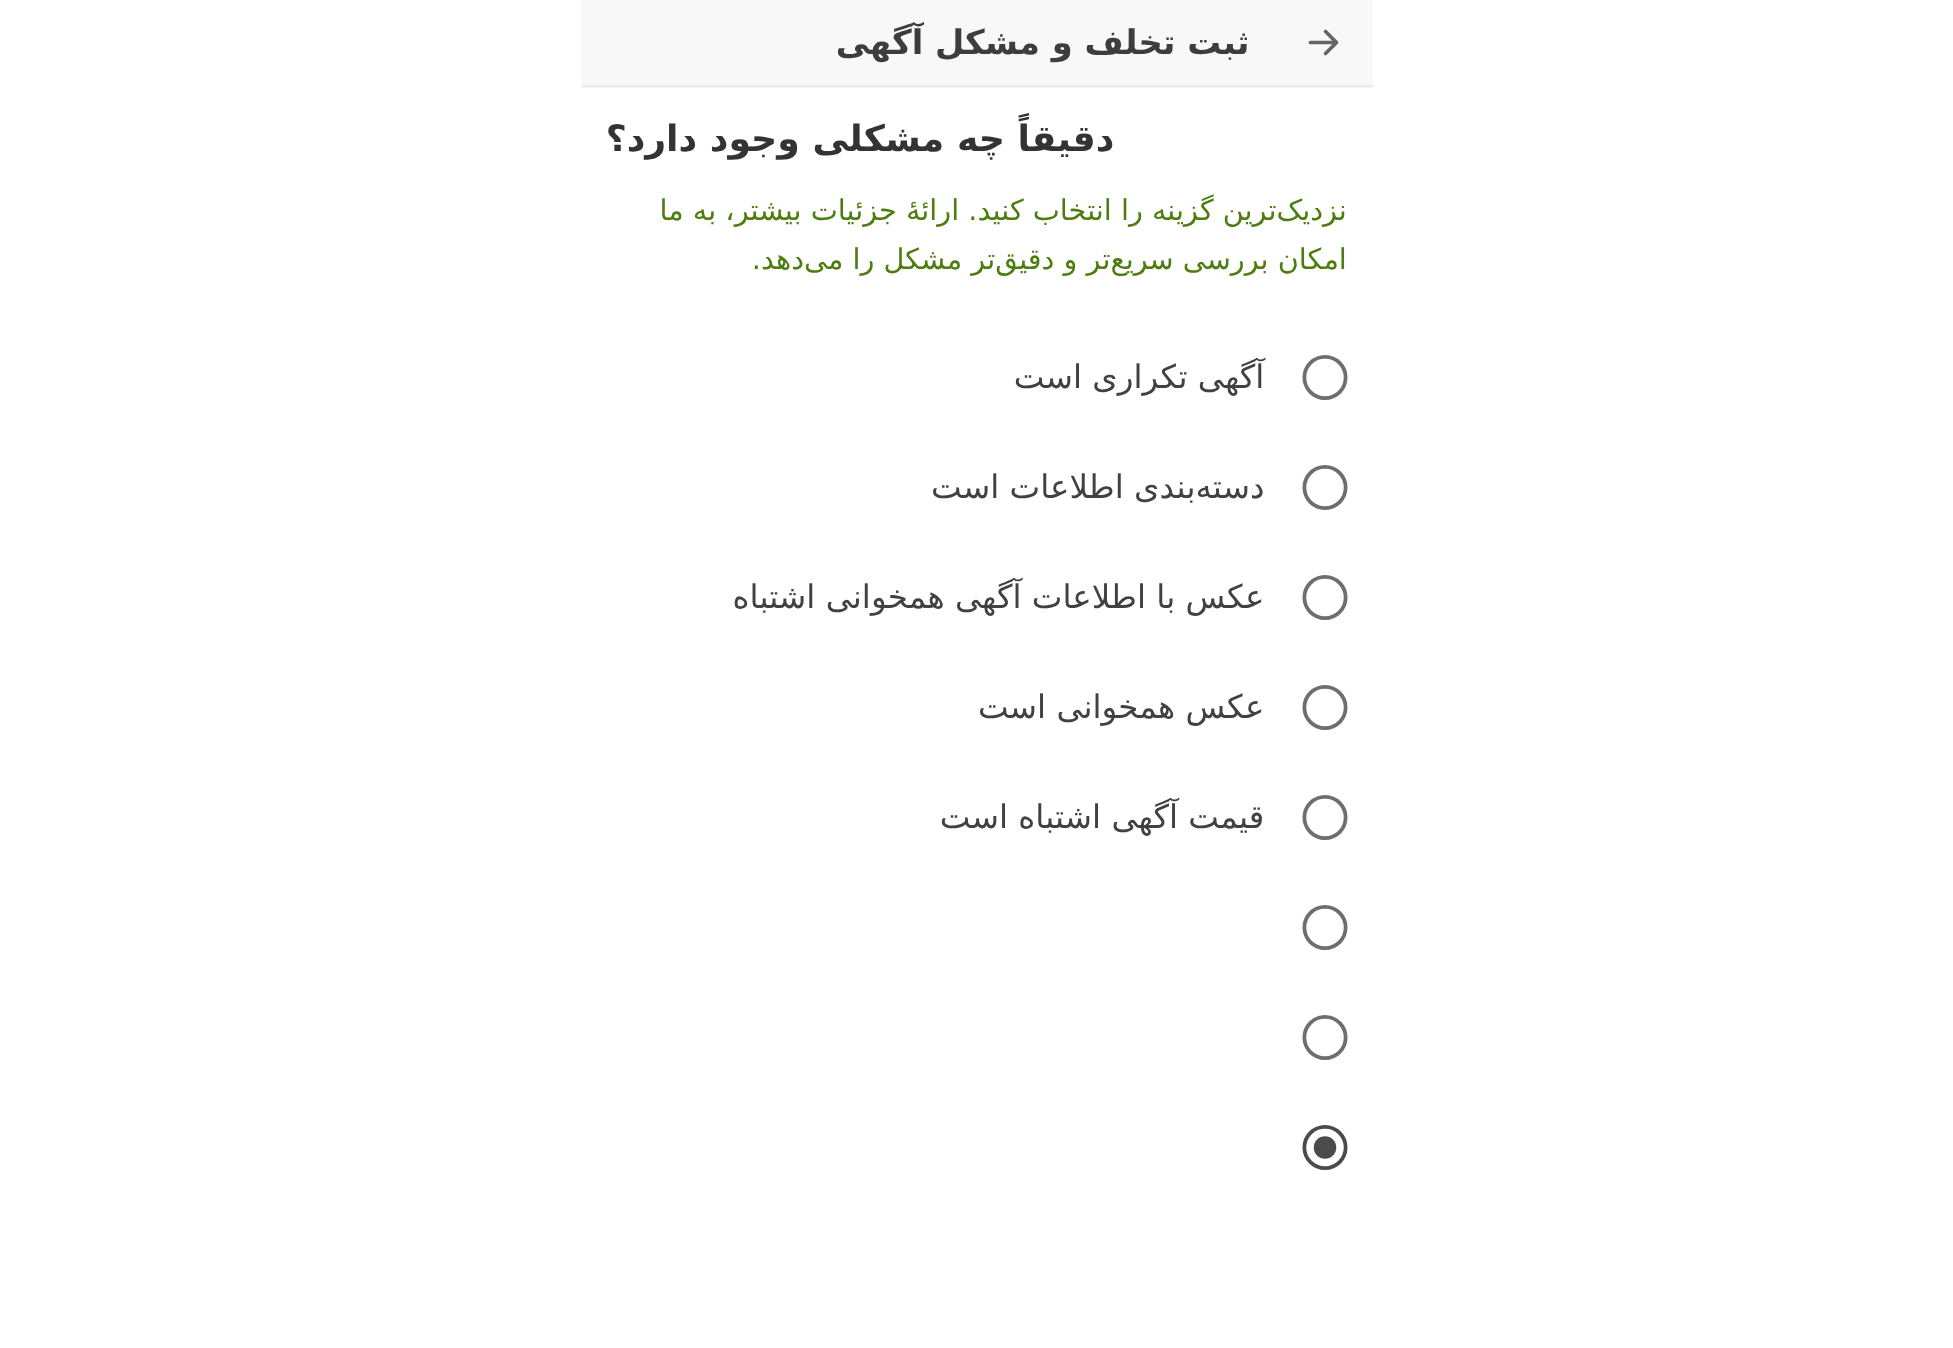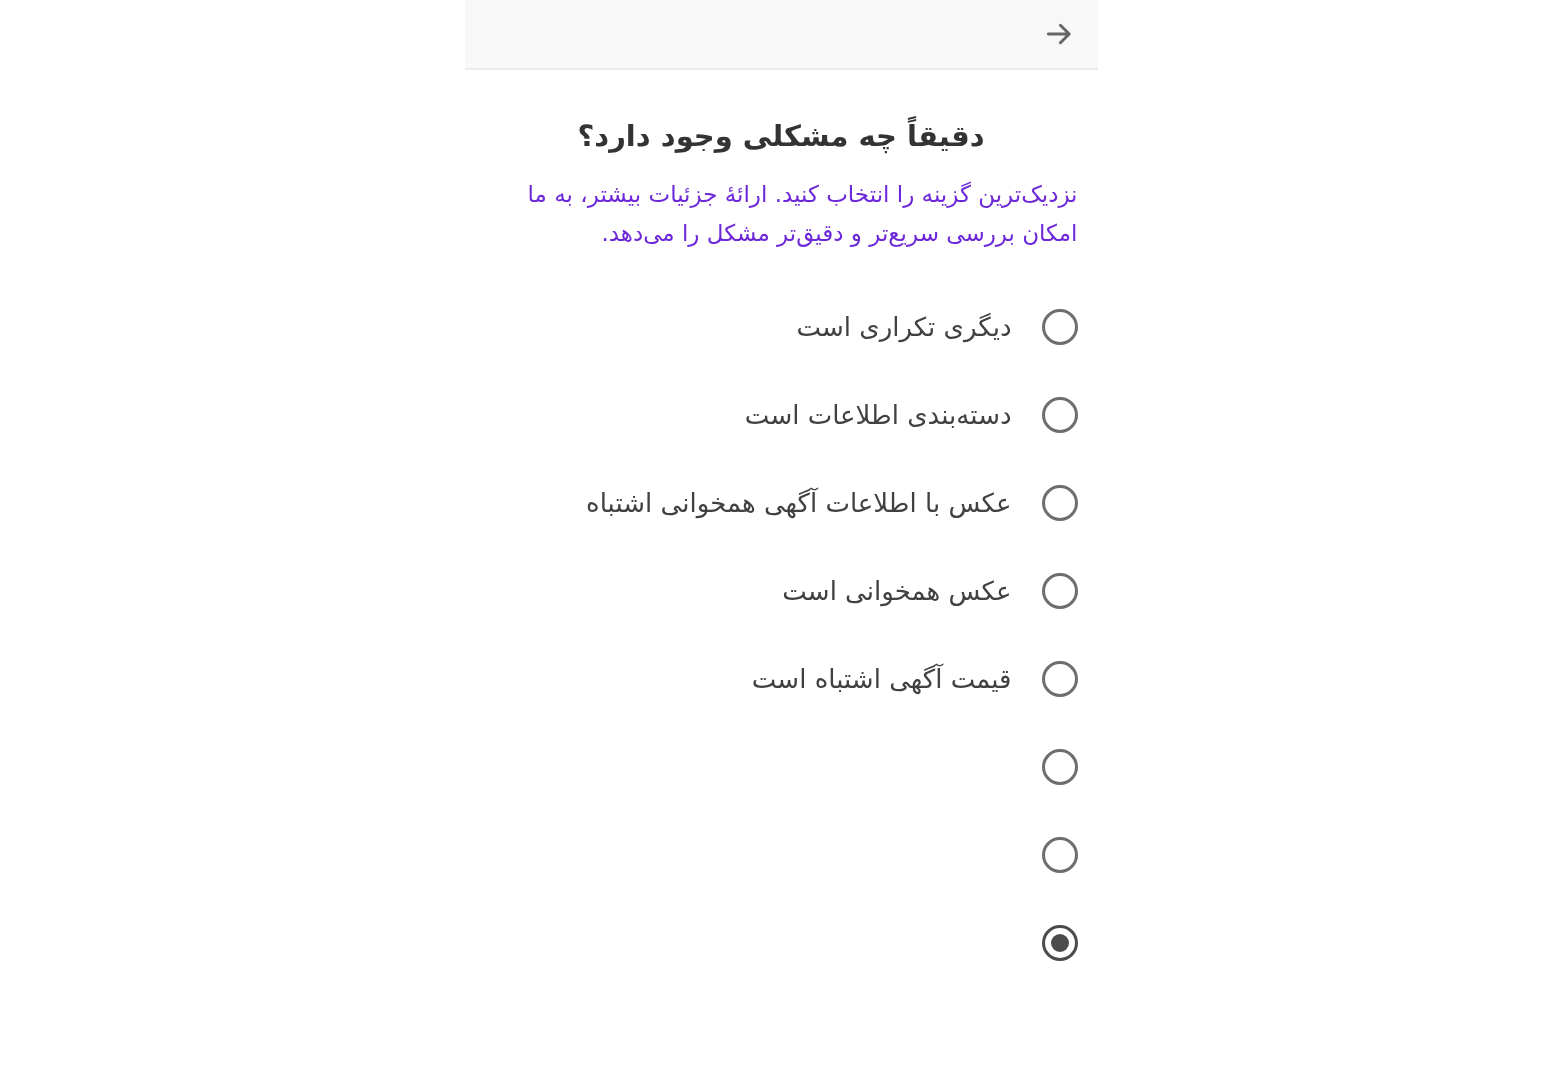--- a/index.html
+++ b/index.html
@@ -34,31 +34,31 @@
   .header-title {
     margin-right: 40px;
     font-size: 27px;
     font-weight: bold;
     color: #3d3d3d;
     white-space: nowrap;
   }
   
   .content { padding: 0 20px; }
   .question-title {
-    margin-top: 45px;
+    margin-top: 20px;
     font-size: 29px;
     font-weight: bold;
     color: #333333;
     line-height: 1.5;
-    text-align: center;
+    text-align: left;
   }
   .question-subtitle {
     margin-top: 16px;
     font-size: 23px;
-    color: #6d28d9;
+    color: #4d7c0f;
     line-height: 39px;
     text-align: right;
   }
   
   .options { margin-top: 56px; }
   .option-row {
     display: flex;
     align-items: center;
     height: 36px;
     margin-bottom: 52px;
@@ -94,36 +94,37 @@
 <div class="page-column">
 
   <header class="app-header">
     <div class="back-button">
       <span>
         <svg width="34" height="34" viewBox="0 0 24 24" fill="none">
           <path d="M4.5 12h14.2M13 5.8l6.2 6.2-6.2 6.2" stroke="#666666" stroke-width="2.1" stroke-linecap="round" stroke-linejoin="round"></path>
         </svg>
       </span>
     </div>
+    <div class="header-title">ثبت تخلف و مشکل آگهی</div>
   </header>
 
   <main class="content">
 
     <h1 class="question-title">دقیقاً چه مشکلی وجود دارد؟</h1>
 
     <p class="question-subtitle">
       <span>نزدیک‌ترین گزینه را انتخاب کنید. ارائهٔ جزئیات بیشتر، به ما</span><br>
       <span>امکان بررسی سریع‌تر و دقیق‌تر مشکل را می‌دهد.</span>
     </p>
 
     <div class="options">
 
       <div class="option-row">
         <span class="radio-circle"></span>
-        <span class="option-label">دیگری تکراری است</span>
+        <span class="option-label">آگهی تکراری است</span>
       </div>
 
       <div class="option-row">
         <span class="radio-circle"></span>
         <span class="option-label">دسته‌بندی اطلاعات است</span>
       </div>
 
 
       <div class="option-row">
         <span class="radio-circle"></span>

